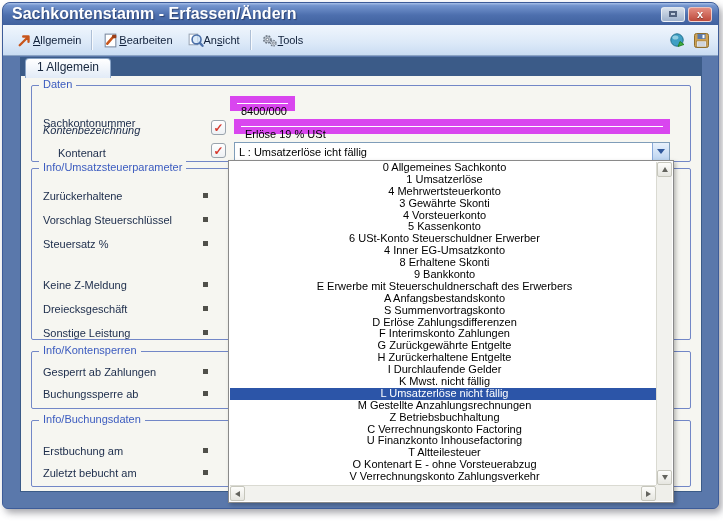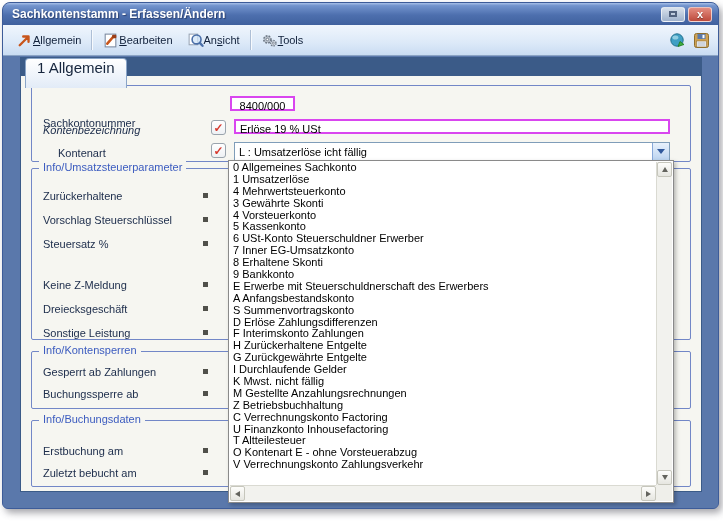--- a/index.html
+++ b/index.html
@@ -12,21 +12,21 @@
     border:1px solid #3d5c99;
     background:#5a78ab;
   }
 
   
   .titlebar {
     position:relative; height:22px;
     background:linear-gradient(180deg,#a8c0e8 0%,#7394cd 12%,#4d6fae 55%,#40619e 100%);
     display:flex; align-items:center; padding:0 6px 0 9px;
   }
-  .title-text { color:#fff; font-size:12px; font-weight:bold; text-shadow:1px 1px 1px rgba(20,30,60,.55); }
+  .title-text { color:#fff; font-size:16px; font-weight:bold; text-shadow:1px 1px 1px rgba(20,30,60,.55); }
   .win-buttons { margin-left:auto; display:flex; gap:3px; }
   .win-btn {
     width:24px; height:15px; border-radius:3px; border:1px solid rgba(255,255,255,.65);
     display:flex; align-items:center; justify-content:center; cursor:pointer;
   }
   .btn-restore { background:linear-gradient(#d9e1ec,#9fb2cc); }
   .btn-restore .square { width:8px; height:6px; border:2px solid #51617d; background:transparent; }
   .btn-close { background:linear-gradient(#e48d80,#bd4a3c); }
   .btn-close .x { color:#fff; font-size:11px; font-weight:bold; line-height:1; text-shadow:0 1px 1px rgba(0,0,0,.4); }
 
@@ -39,40 +39,40 @@
   .menu-item u { text-decoration:underline; }
   .tb-sep { width:1px; height:20px; background:#aebfd6; box-shadow:1px 0 0 #f7fafd; margin:0 3px; }
   .tb-right { margin-left:auto; display:flex; gap:7px; align-items:center; }
   .tb-icon { width:17px; height:17px; display:inline-flex; cursor:pointer; }
 
   
   .client { position:absolute; top:54px; left:0; right:0; bottom:0; background:#5a78ab; padding:0 16px 16px 17px; }
   .workspace { position:relative; width:100%; height:100%; }
   .tabstrip { position:relative; height:19px; background:#3b5b88; }
   .tab {
-    position:absolute; left:5px; top:1px; height:30px; line-height:17px; padding:0 11px;
+    position:absolute; left:5px; top:1px; height:20px; line-height:17px; padding:0 11px;
     background:linear-gradient(#ffffff,#e2ebf7); border:1px solid #8aa5c8; border-bottom:none;
-    border-radius:4px 4px 0 0; font-size:15px; color:#17263d; z-index:3; cursor:pointer;
+    border-radius:4px 4px 0 0; font-size:12px; color:#17263d; z-index:3; cursor:pointer;
   }
   .page {
     position:absolute; top:19px; left:0; right:0; bottom:0; background:#f6f6f1;
     border-left:1px solid #3b5b88; border-right:1px solid #3b5b88; border-bottom:1px solid #3b5b88;
   }
 
   
   .gbox { position:absolute; border:1px solid #7287c7; border-radius:2px; }
   .gbox-title { position:absolute; top:-8px; left:7px; background:#f6f6f1; padding:0 4px; color:#3b5bbf; font-size:11px; white-space:nowrap; }
   #gbox-daten    { left:10px; top:9px;   width:660px; height:77px; }
   #gbox-ust      { left:10px; top:92px;  width:660px; height:172px; padding-top:15px; }
   #gbox-sperren  { left:10px; top:275px; width:660px; height:58px;  padding-top:9px; }
   #gbox-buchung  { left:10px; top:344px; width:660px; height:67px;  padding-top:19px; }
 
   .flabel { position:absolute; font-size:11px; color:#20304e; white-space:nowrap; }
   .txt-input {
-    position:absolute; height:15px; border:2px solid #d946ef; background:#fff; font-size:11px;
+    position:absolute; height:15px; border:7px solid #d946ef; background:#fff; font-size:11px;
     font-family:"Liberation Sans",sans-serif; color:#000; padding:0 4px; line-height:16px;
   }
   .chk {
     position:absolute; width:15px; height:15px; border:1px solid #9aa4ad; border-radius:3px;
     background:linear-gradient(#ffffff,#eef1f4); display:flex; align-items:center; justify-content:center;
     color:#d63a2f; font-size:12px; font-weight:bold; line-height:1; cursor:pointer;
   }
   .combo {
     position:absolute; height:19px; border:1px solid #7f9db9; background:#fff; display:flex; align-items:center;
   }
@@ -86,21 +86,21 @@
   
   .frow { position:relative; height:24px; }
   .frow .flabel-r { position:absolute; left:11px; top:50%; transform:translateY(-50%); font-size:11px; color:#20304e; white-space:nowrap; }
   .marker { position:absolute; left:171px; top:50%; margin-top:-3px; width:5px; height:5px; background:#50504a; }
   #gbox-ust .frow:nth-of-type(4) { margin-top:17px; }
   #gbox-sperren .frow, #gbox-buchung .frow { height:22px; }
 
   
   .dropdown {
     position:absolute; left:207px; top:84px; width:446px; height:343px; z-index:10;
-    background:#fff; border:1px solid #8a8a8a; box-shadow:2px 2px 4px rgba(0,0,0,.25);
+    background:#fff; border:1px solid #8a8a8a; box-shadow:2px 2px 4px rgba(0,0,0,.25);text-align:center;
   }
   .list-items { position:absolute; top:1px; left:1px; right:17px; bottom:17px; overflow:hidden; }
   .list-item { height:11.9px; line-height:11.9px; font-size:11px; color:#000; padding-left:3px; white-space:nowrap; overflow:hidden; cursor:pointer; }
   .list-item.selected { background:#2c55a8; color:#fff; }
 
   .vscroll { position:absolute; top:1px; right:1px; bottom:17px; width:16px; background:#f2f2ee; border-left:1px solid #dadad2; }
   .hscroll { position:absolute; left:1px; right:17px; bottom:1px; height:16px; background:#f2f2ee; border-top:1px solid #dadad2; }
   .scroll-corner { position:absolute; right:1px; bottom:1px; width:16px; height:16px; background:#efefea; }
   .sbtn {
     position:absolute; width:15px; height:15px; background:linear-gradient(#fdfdfb,#e6e6e0);
@@ -289,44 +289,45 @@
               <div class="list-item"><span>4 Mehrwertsteuerkonto</span></div>
 
               <div class="list-item"><span>3 Gewährte Skonti</span></div>
 
               <div class="list-item"><span>4 Vorsteuerkonto</span></div>
 
               <div class="list-item"><span>5 Kassenkonto</span></div>
 
               <div class="list-item"><span>6 USt-Konto Steuerschuldner Erwerber</span></div>
 
-              <div class="list-item"><span>7 Inner EG-Umsatzkonto</span></div>
+              <div class="list-item"><span>4 Inner EG-Umsatzkonto</span></div>
 
               <div class="list-item"><span>8 Erhaltene Skonti</span></div>
 
               <div class="list-item"><span>9 Bankkonto</span></div>
 
               <div class="list-item"><span>E Erwerbe mit Steuerschuldnerschaft des Erwerbers</span></div>
 
               <div class="list-item"><span>A Anfangsbestandskonto</span></div>
 
               <div class="list-item"><span>S Summenvortragskonto</span></div>
 
               <div class="list-item"><span>D Erlöse Zahlungsdifferenzen</span></div>
 
               <div class="list-item"><span>F Interimskonto Zahlungen</span></div>
 
+              <div class="list-item"><span>G Zurückgewährte Entgelte</span></div>
+
               <div class="list-item"><span>H Zurückerhaltene Entgelte</span></div>
 
-              <div class="list-item"><span>G Zurückgewährte Entgelte</span></div>
-
               <div class="list-item"><span>I Durchlaufende Gelder</span></div>
 
               <div class="list-item"><span>K Mwst. nicht fällig</span></div>
 
+              <div class="list-item selected"><span>L Umsatzerlöse nicht fällig</span></div>
 
               <div class="list-item"><span>M Gestellte Anzahlungsrechnungen</span></div>
 
               <div class="list-item"><span>Z Betriebsbuchhaltung</span></div>
 
               <div class="list-item"><span>C Verrechnungskonto Factoring</span></div>
 
               <div class="list-item"><span>U Finanzkonto Inhousefactoring</span></div>
 
               <div class="list-item"><span>T Altteilesteuer</span></div>

